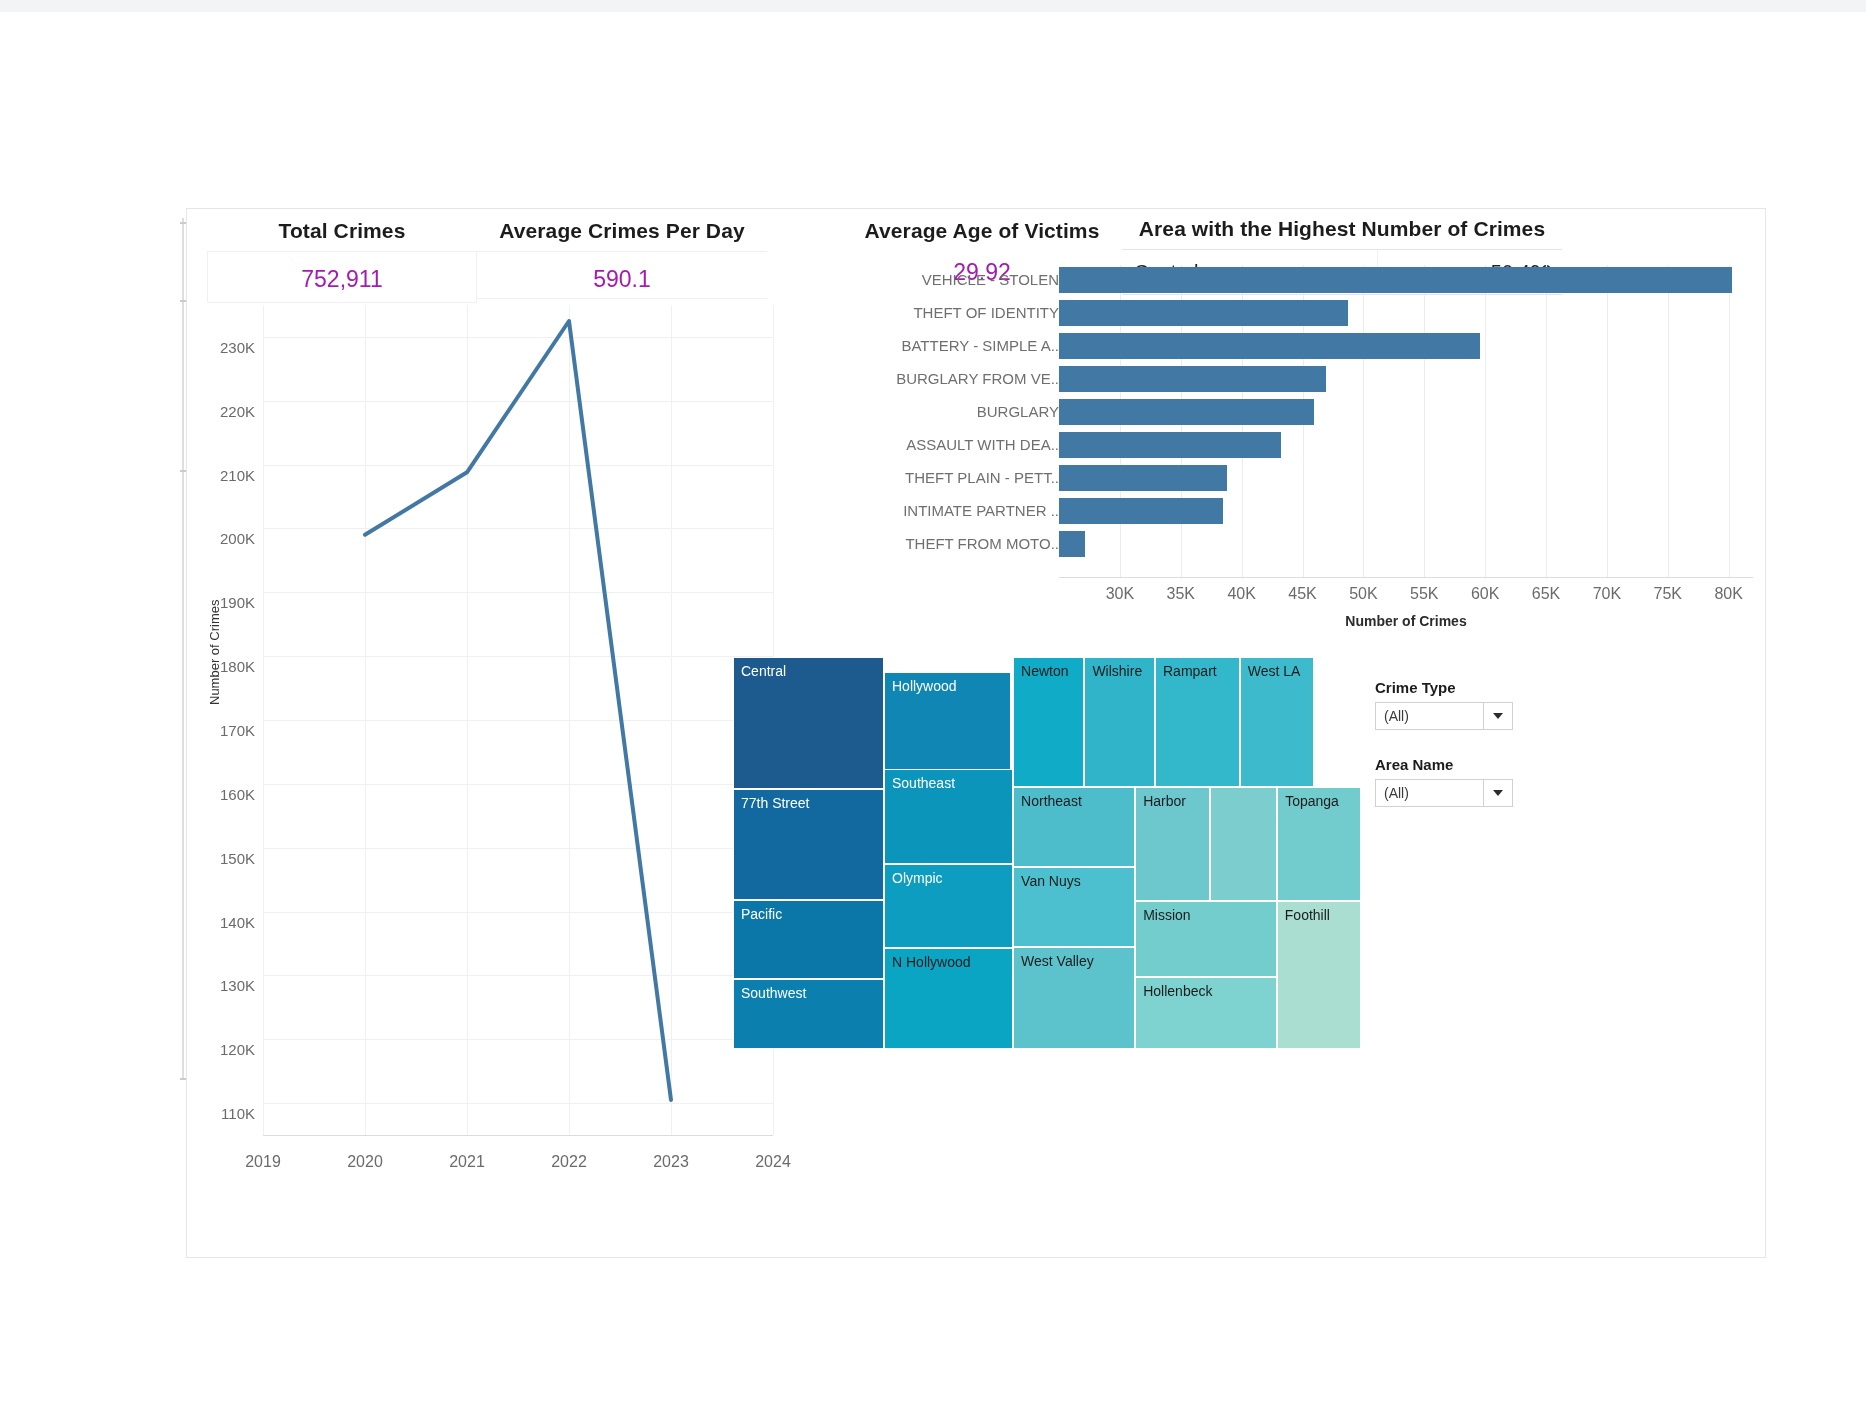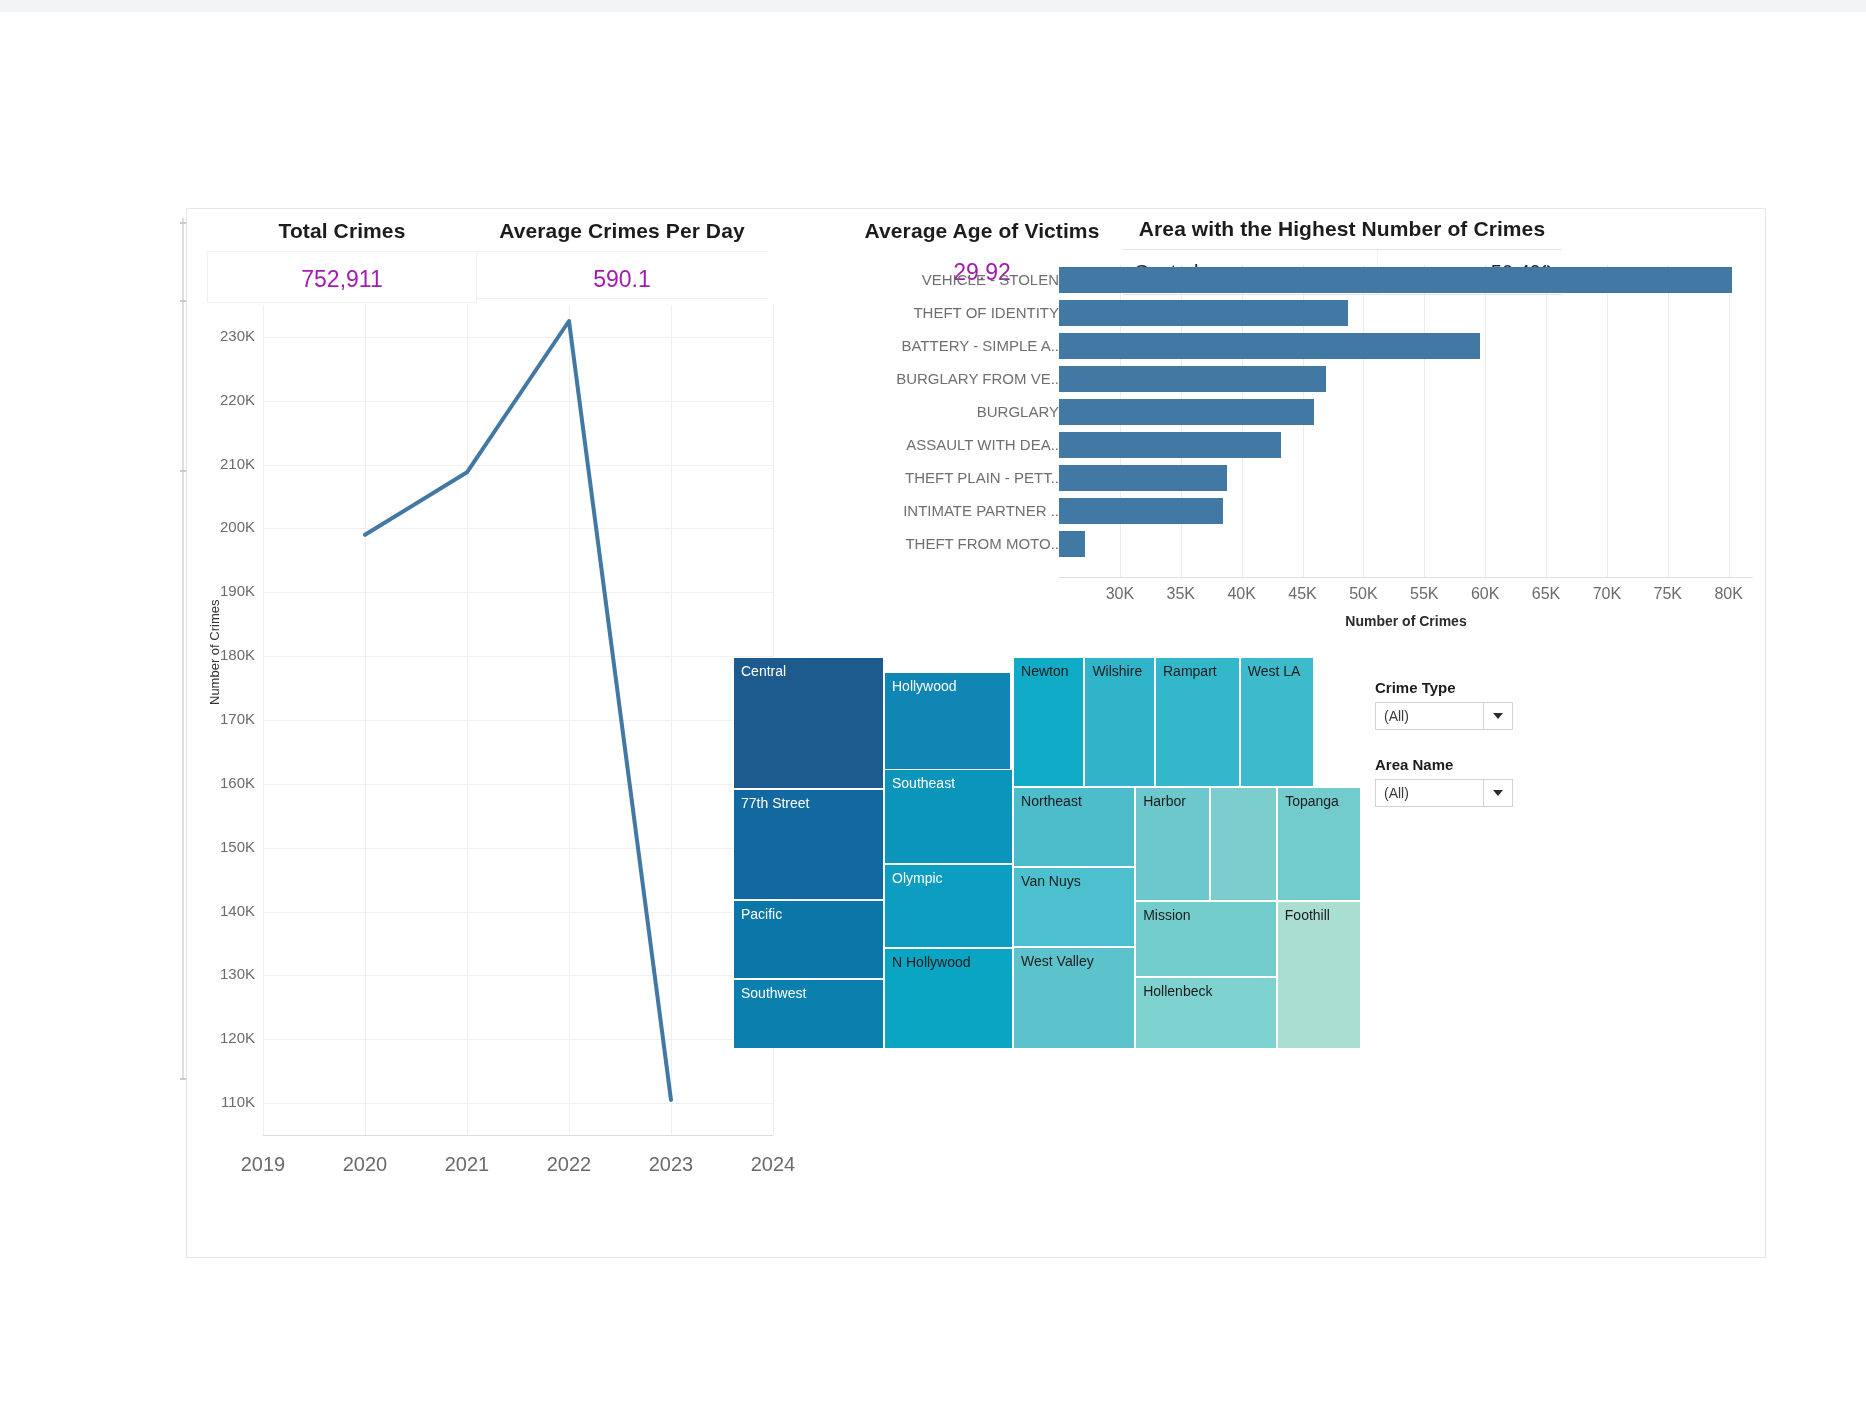--- a/index.html
+++ b/index.html
@@ -83,25 +83,26 @@
     position:absolute;
     left:6px;top:400px;
     font-size:13px;color:#333;
     transform:rotate(-90deg);
     transform-origin:left top;
     white-space:nowrap;
   }
   .ytick{
     position:absolute;right:0;font-size:15px;color:#6b6b6b;text-align:right;
     width:62px;
+    margin-top:12px;
   }
   .ytick-line{position:absolute;height:1px;background:#f0f0f0;}
   .xgrid{position:absolute;width:1px;background:#f0f0f0;}
   .xtick{
-    position:absolute;font-size:20px;color:#6b6b6b;text-align:center;width:70px;
+    position:absolute;font-size:16px;color:#6b6b6b;text-align:center;width:70px;
   }
   .plot-area{
     position:absolute;left:62px;top:0;width:538px;height:830px;
   }
   .axis-bottom{position:absolute;left:62px;top:830px;width:510px;height:1px;background:#dcdcdc;}
 
   
   #bar-chart{
     position:absolute;left:546px;top:56px;width:1020px;height:384px;
   }

